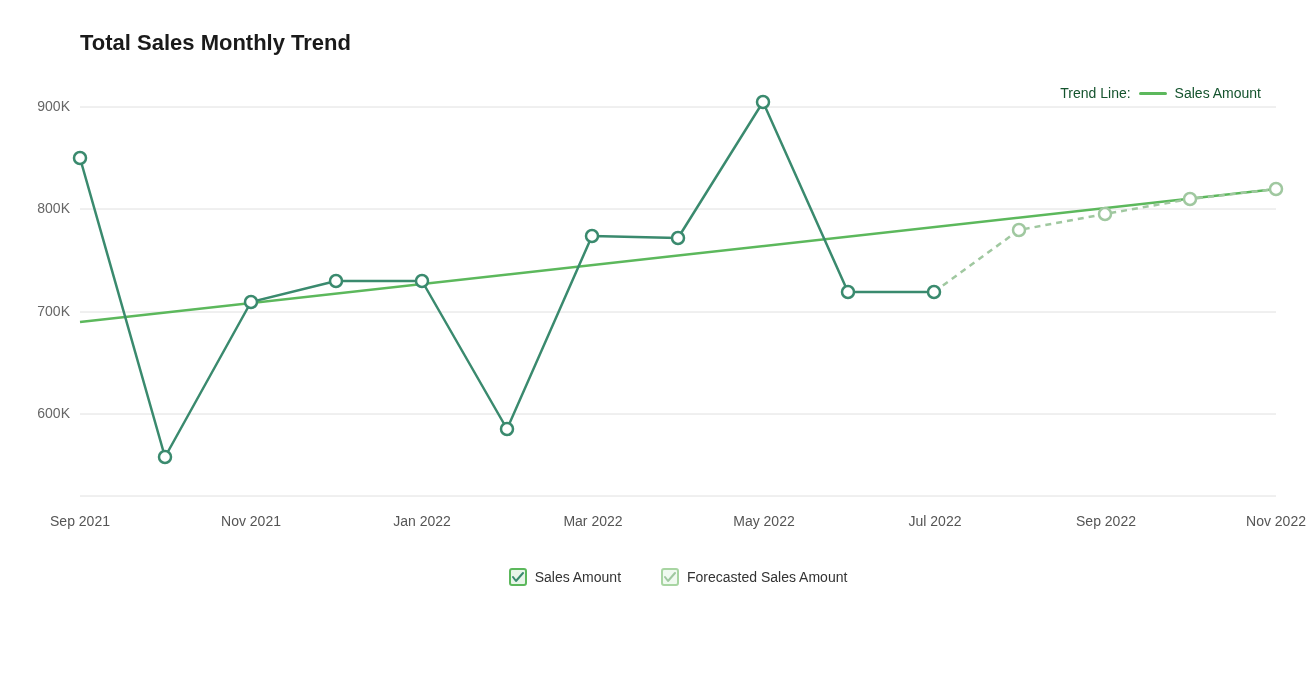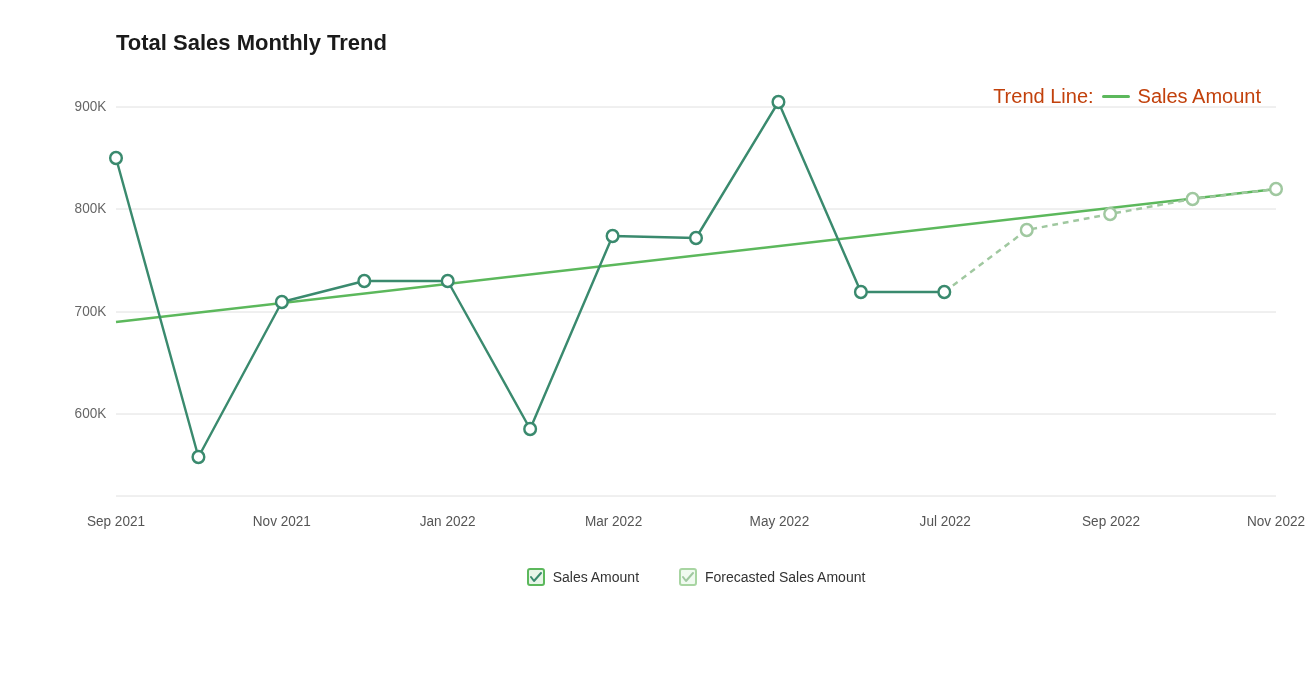--- a/index.html
+++ b/index.html
@@ -6,38 +6,38 @@
     body {
       background: #fff;
       font-family: -apple-system, BlinkMacSystemFont, 'Segoe UI', Arial, sans-serif;
       width: 1316px;
       height: 680px;
       overflow: hidden;
     }
     .chart-container {
       width: 1316px;
       height: 680px;
-      padding: 30px 40px 80px 116px;
+      padding: 30px 40px 80px 80px;
       position: relative;
     }
     .chart-title {
       font-size: 22px;
       font-weight: 700;
       color: #1a1a1a;
       margin-bottom: 10px;
     }
     .trend-line-legend {
       position: absolute;
       top: 85px;
       right: 55px;
       display: flex;
       align-items: center;
       gap: 8px;
-      font-size: 20px;
-      color: #c2410c;
+      font-size: 14px;
+      color: #14532d;
     }
     .trend-line-legend-line {
       width: 28px;
       height: 3px;
       background: #5cb85c;
       border-radius: 2px;
     }
     .svg-chart {
       width: 100%;
       height: 480px;

